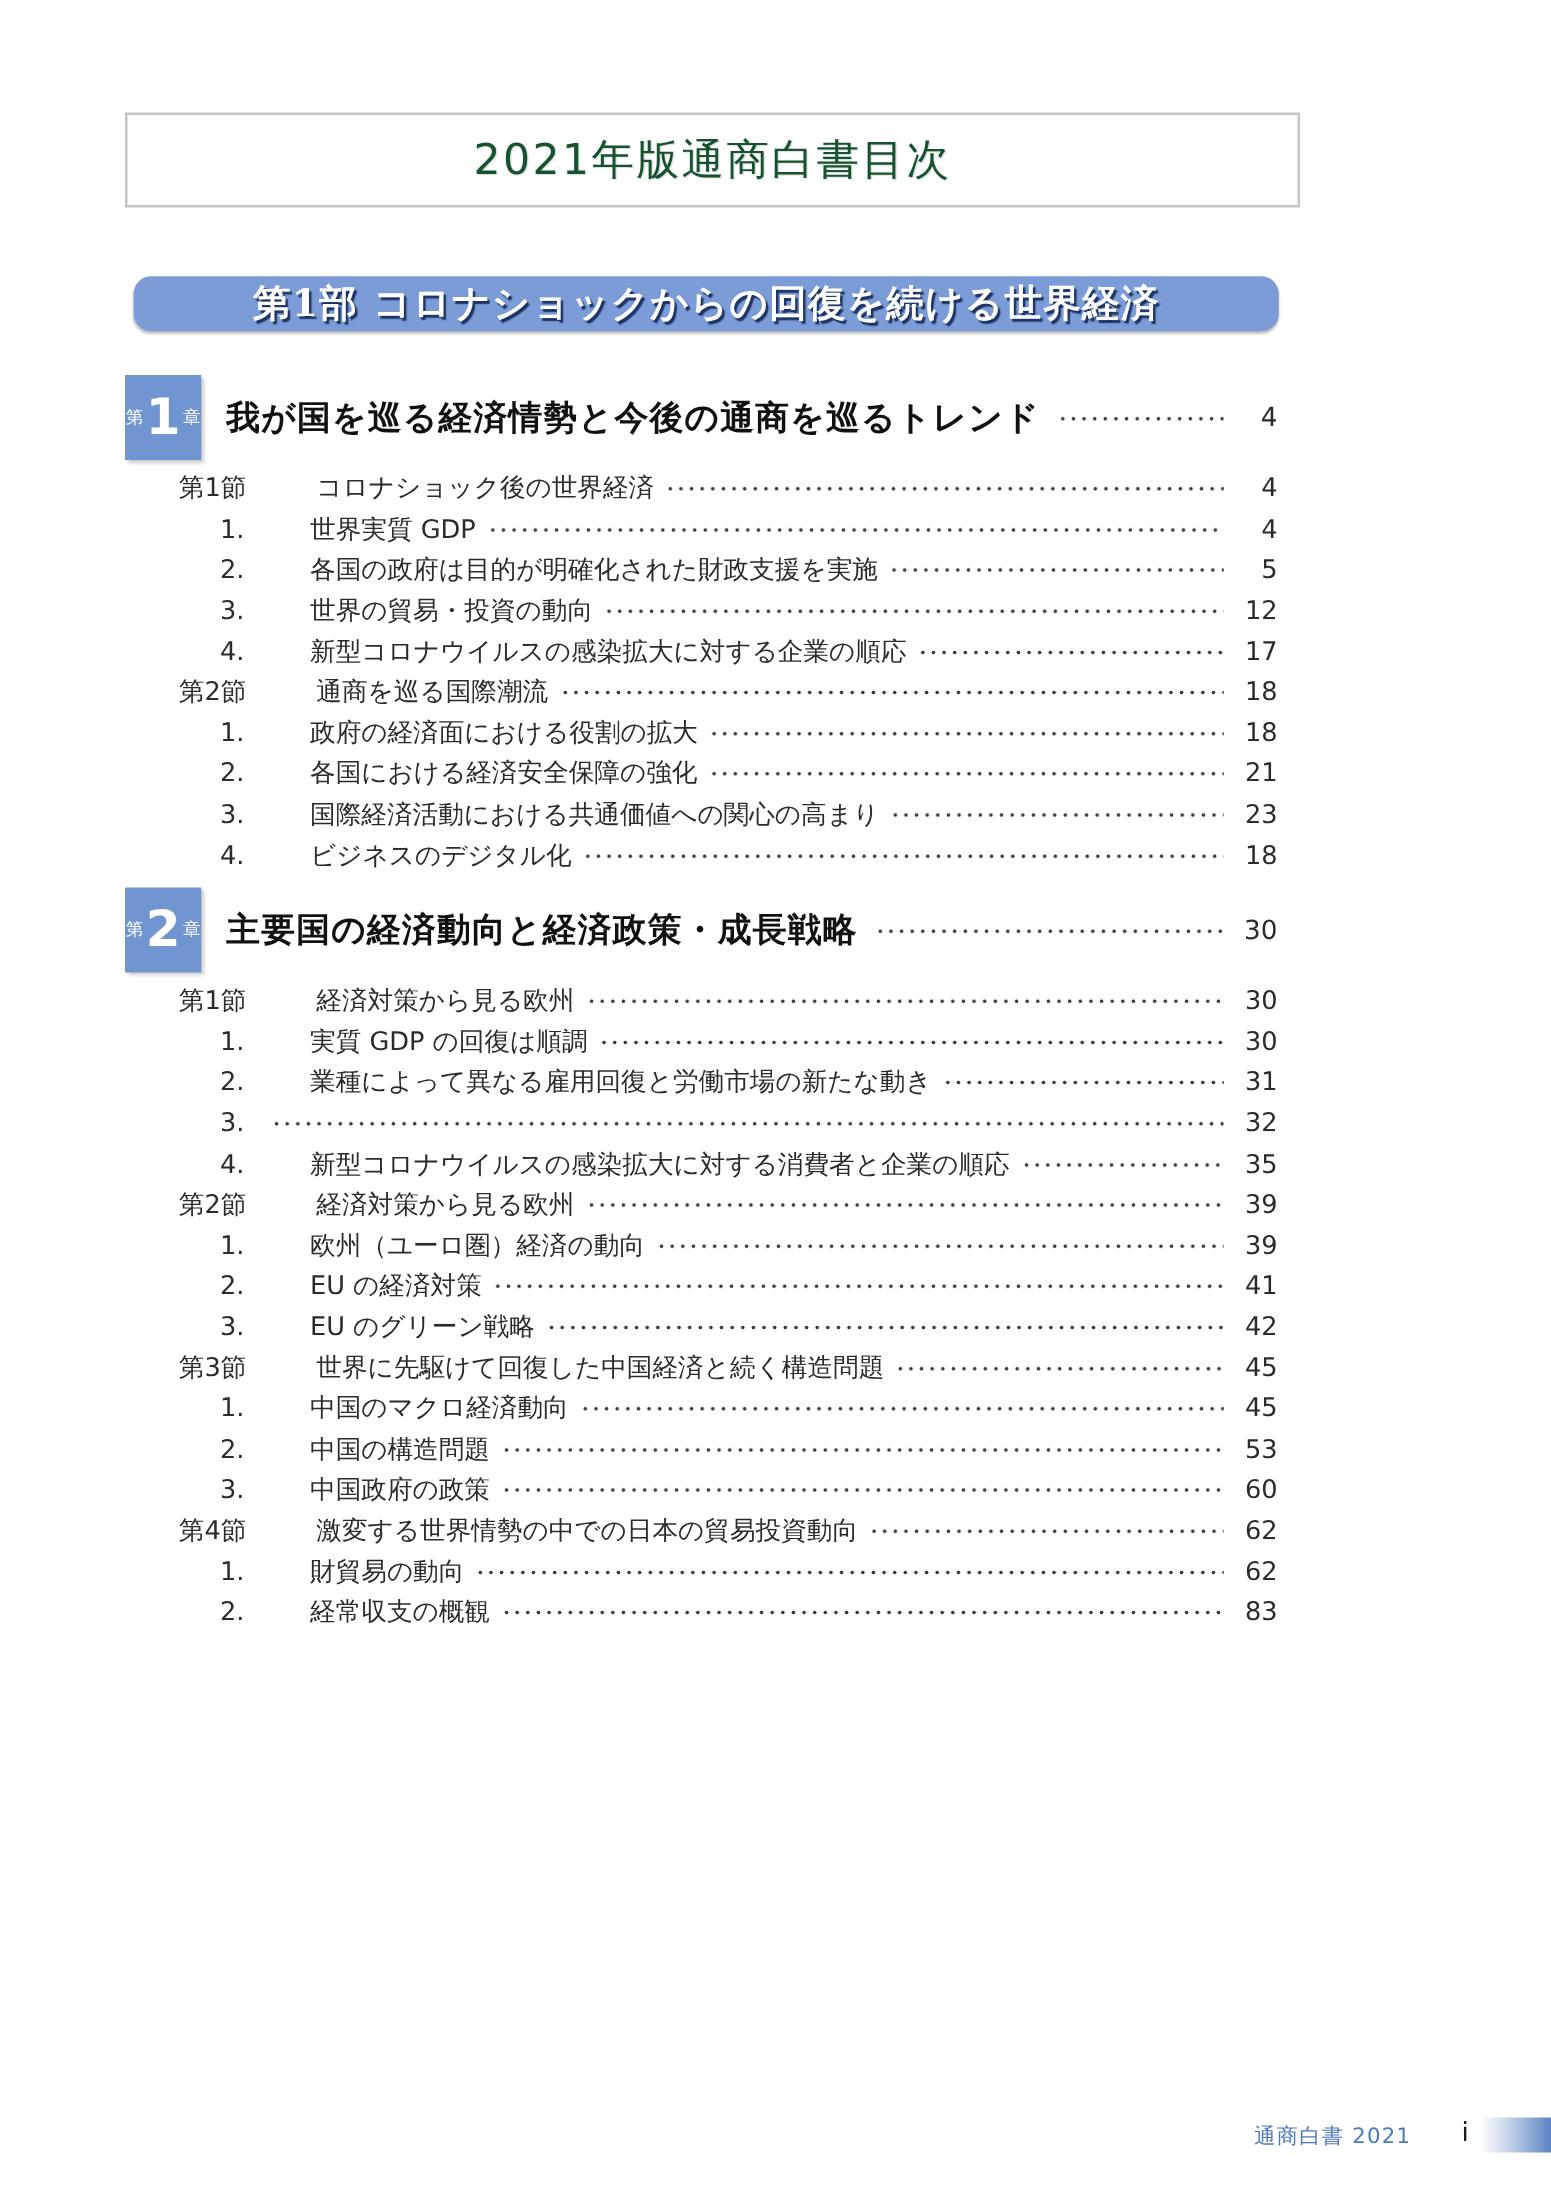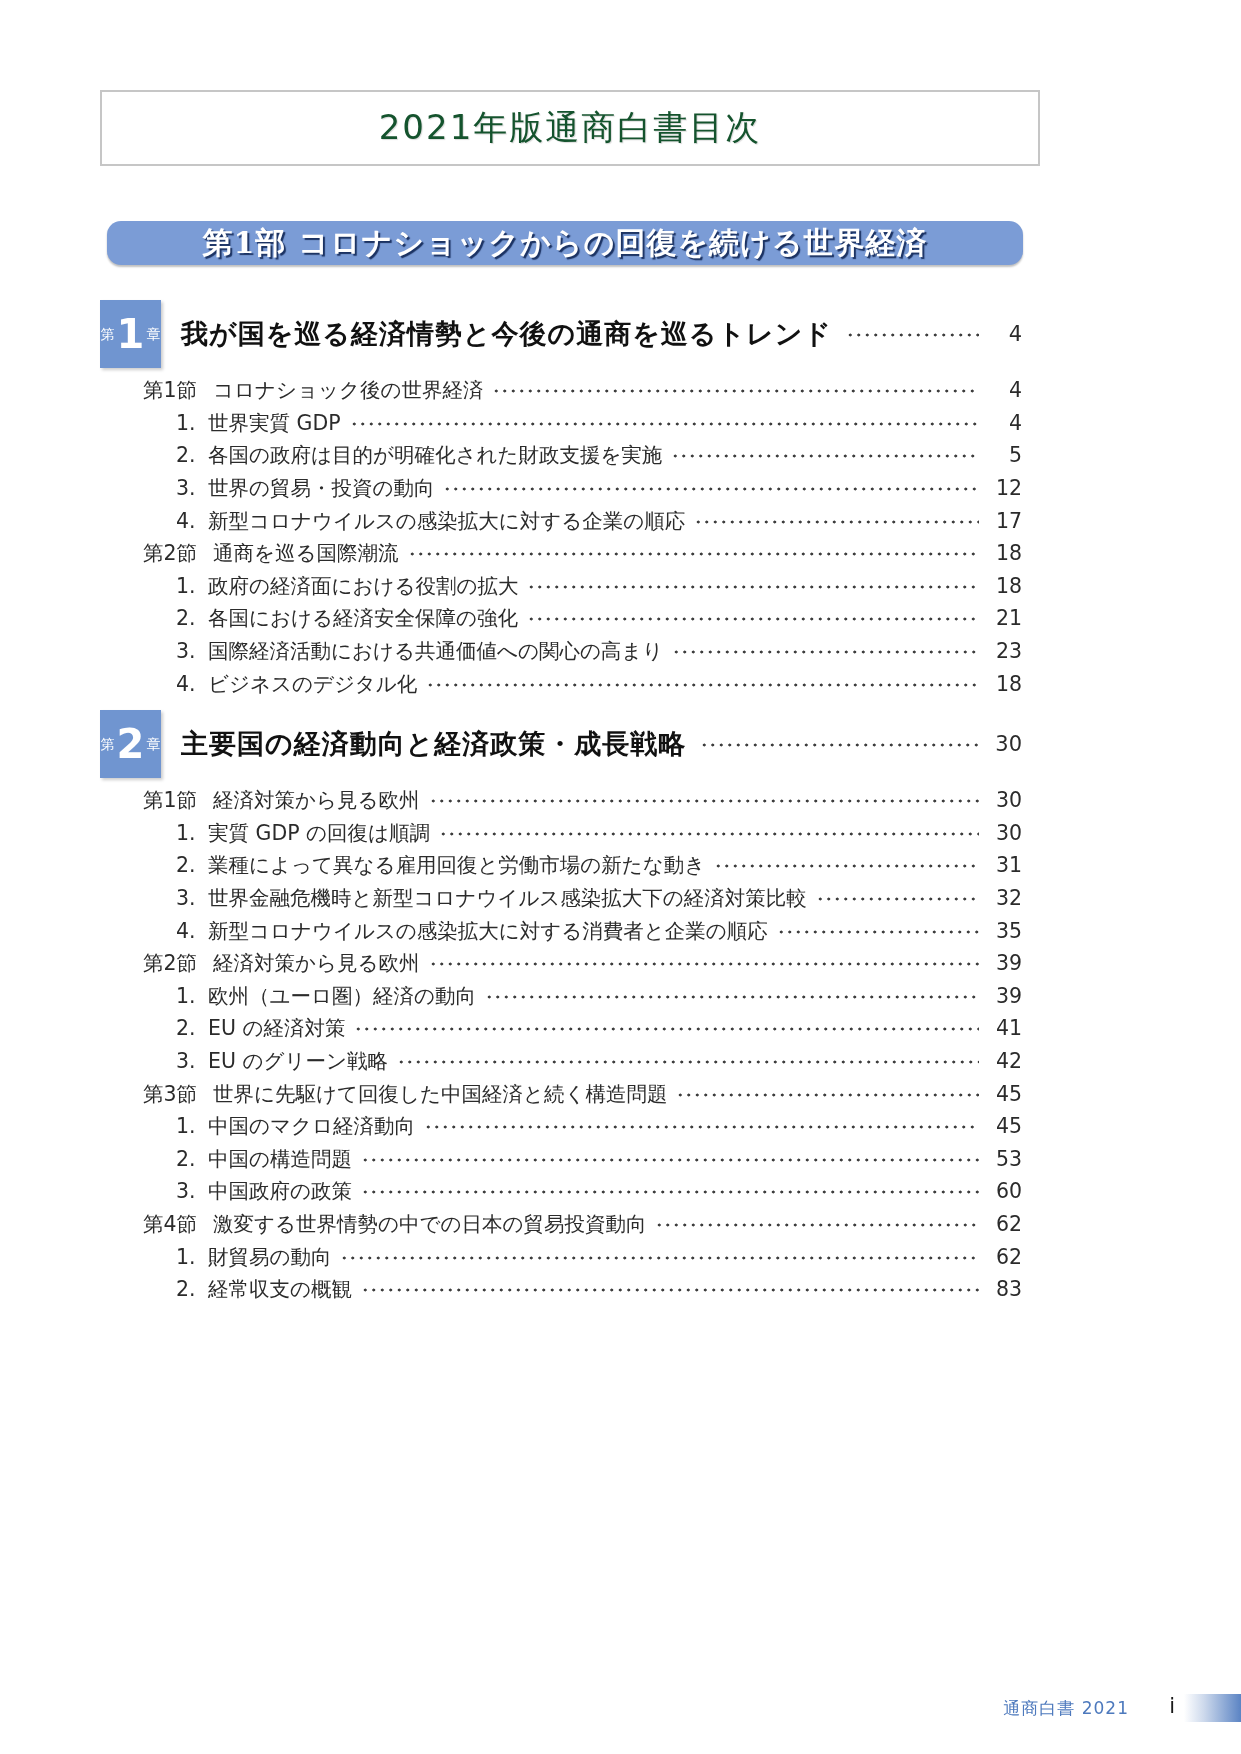--- a/index.html
+++ b/index.html
@@ -61,21 +61,21 @@
   .chapter-title {
     font-family:"DejaVu Serif","Liberation Serif",serif;
     font-weight:700; font-size:27px; color:#111111;
     letter-spacing:1px; white-space:nowrap;
   }
   .chapter-page { font-size:21px; color:#2b2b2b; min-width:34px; text-align:right; }
 
   .entries { margin-left:43px; margin-top:2px; }
   .entry { display:flex; align-items:center; height:32.6px; font-size:20.5px; color:#2b2b2b; }
   .entry .entry-label { white-space:nowrap; }
-  .entry .entry-text  { white-space:nowrap; }
+  .entry .entry-text  { white-space:nowrap;margin-left:40px; }
   .entry.section .entry-label { margin-right:16px; }
   .entry.item { padding-left:33px; }
   .entry.item .entry-label { min-width:24px; margin-right:8px; }
   .entry .entry-page { min-width:34px; text-align:right; }
 
   
   .leader {
     flex:1 1 auto; height:4px; margin:0 9px 0 9px; align-self:center;
     background-image:radial-gradient(circle, #3d3d3d 1.35px, transparent 1.7px);
     background-size:8.5px 4px; background-repeat:repeat-x; background-position:left center;
@@ -230,21 +230,20 @@
 
   <div class="entry item">
     <span class="entry-label">2.</span>
     <span class="entry-text">業種によって異なる雇用回復と労働市場の新たな動き</span>
     <span class="leader"></span>
     <span class="entry-page">31</span>
   </div>
 
   <div class="entry item">
     <span class="entry-label">3.</span>
-    <span class="entry-text">世界金融危機時と新型コロナウイルス感染拡大下の経済対策比較</span>
     <span class="leader"></span>
     <span class="entry-page">32</span>
   </div>
 
   <div class="entry item">
     <span class="entry-label">4.</span>
     <span class="entry-text">新型コロナウイルスの感染拡大に対する消費者と企業の順応</span>
     <span class="leader"></span>
     <span class="entry-page">35</span>
   </div>

